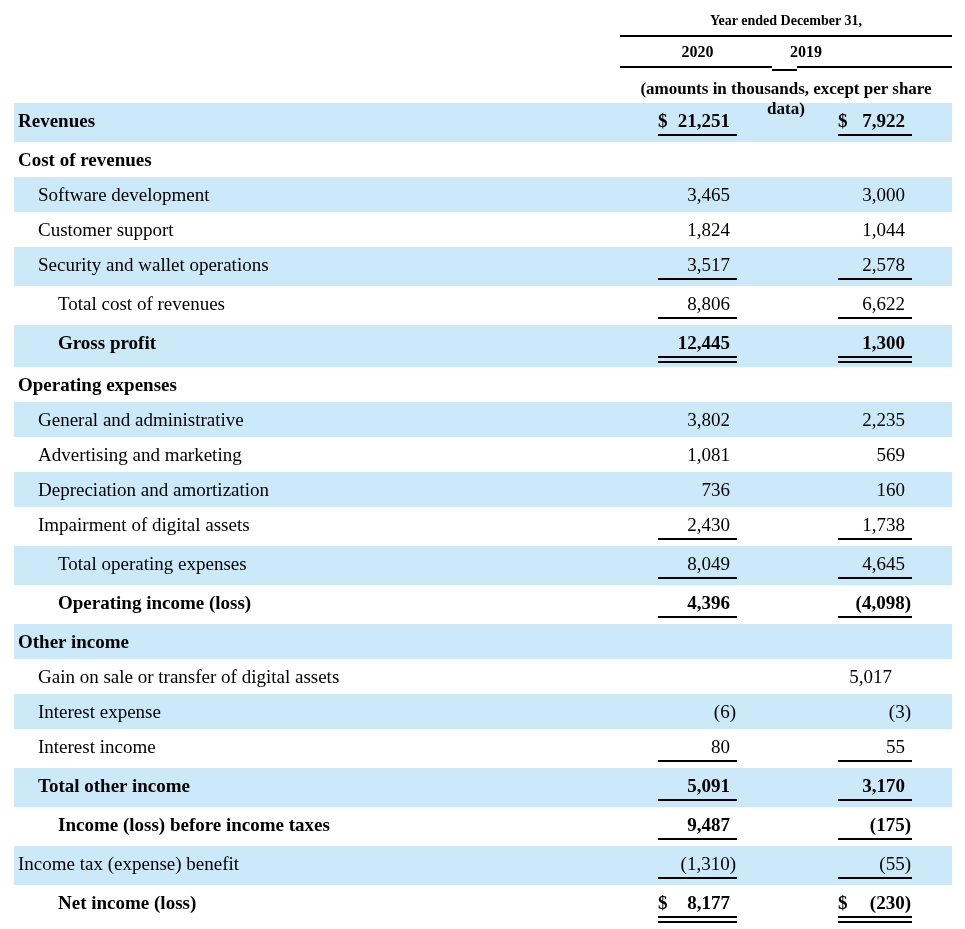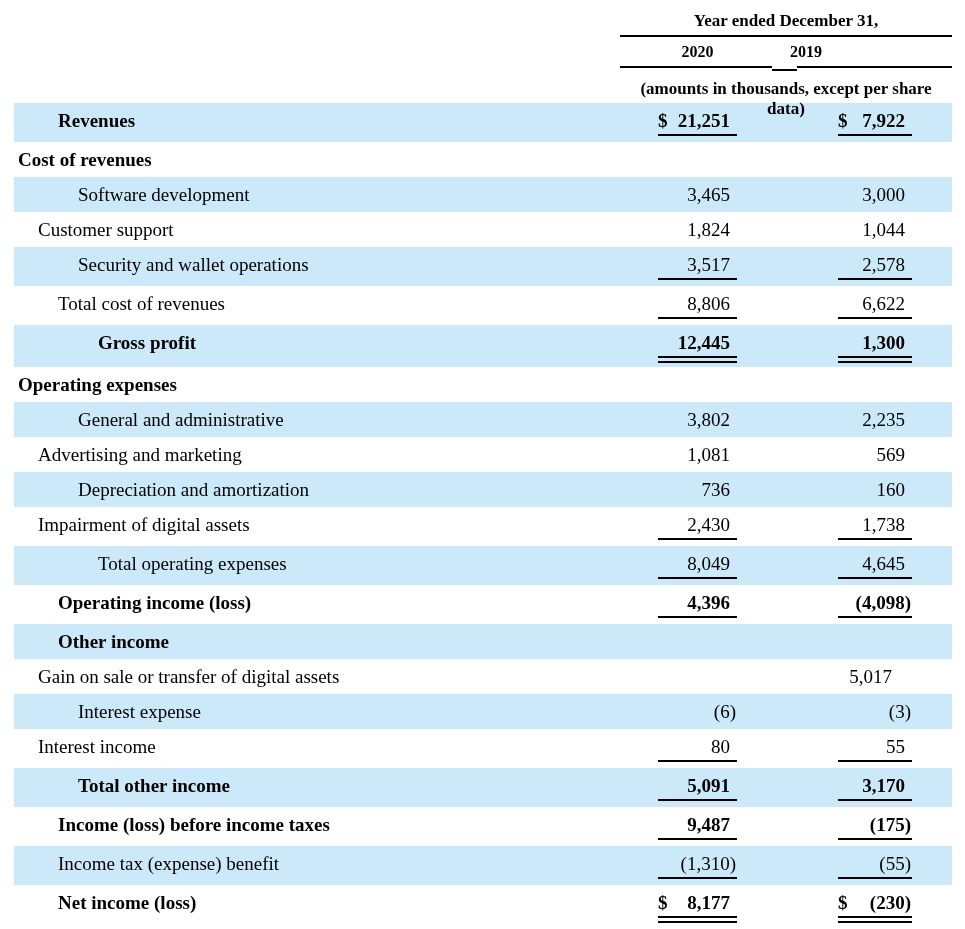--- a/index.html
+++ b/index.html
@@ -10,21 +10,21 @@
     font-family: "Liberation Serif", "DejaVu Serif", serif;
     color: #000000;
     overflow: hidden;
   }
   .page { padding: 8px 13px 0 14px; width: 965px; }
 
   
   .num-span { margin-left: 606px; width: 332px; }
   .h-period {
     height: 27px; line-height: 25px;
-    font-weight: bold; font-size: 17px; text-align: center;
+    font-weight: bold; font-size: 14px; text-align: center;
   }
   .h-rule1 { height: 2px; background: #000; }
   .h-years { display: flex; height: 29px; align-items: center; font-weight: bold; font-size: 16px; }
   .h-years .sp-label { width: 606px; }
   .h-years .c1 { width: 155px; text-align: center; }
   .h-years .spacer { width: 15px; }
   .h-years .c2 { width: 162px; text-align: left; }
   .h-rule2 { position: relative; height: 7px; }
   .h-rule2 .seg-left  { position: absolute; left: 606px; top: 0; width: 152px; height: 2px; background: #000; }
   .h-rule2 .seg-mid   { position: absolute; left: 758px; top: 3px; width: 25px; height: 2px; background: #000; }
@@ -35,21 +35,21 @@
   }
 
   
   .row {
     display: flex; align-items: flex-start;
     height: 35px; padding-top: 7px;
     font-size: 19px; line-height: 22px;
   }
   .row.rh1 { height: 39px; }
   .row.rh2 { height: 42px; }
-  .row.hl { background: var(--hl, #cce9f9); padding-left: 40px; }
+  .row.hl { background: var(--hl, #cce9f9); }
   .row.b { font-weight: bold; }
   .label { flex: 1 1 auto; }
   .label.ind0 { padding-left: 4px; }
   .label.ind1 { padding-left: 24px; }
   .label.ind2 { padding-left: 44px; }
   .col1 { width: 155px; display: flex; justify-content: flex-end; }
   .colsp { width: 15px; }
   .col2 { width: 162px; display: flex; justify-content: flex-end; }
   .cell {
     display: flex; justify-content: space-between; align-items: baseline;

